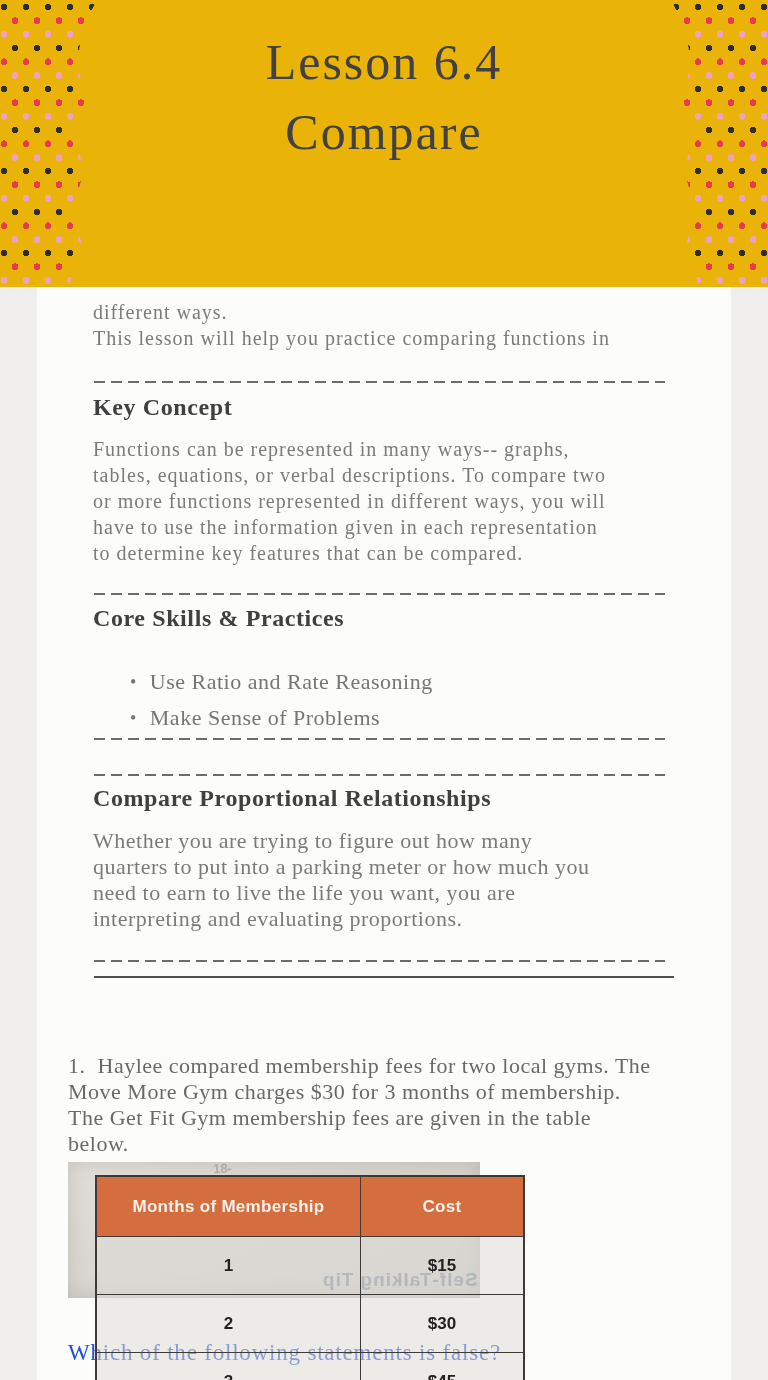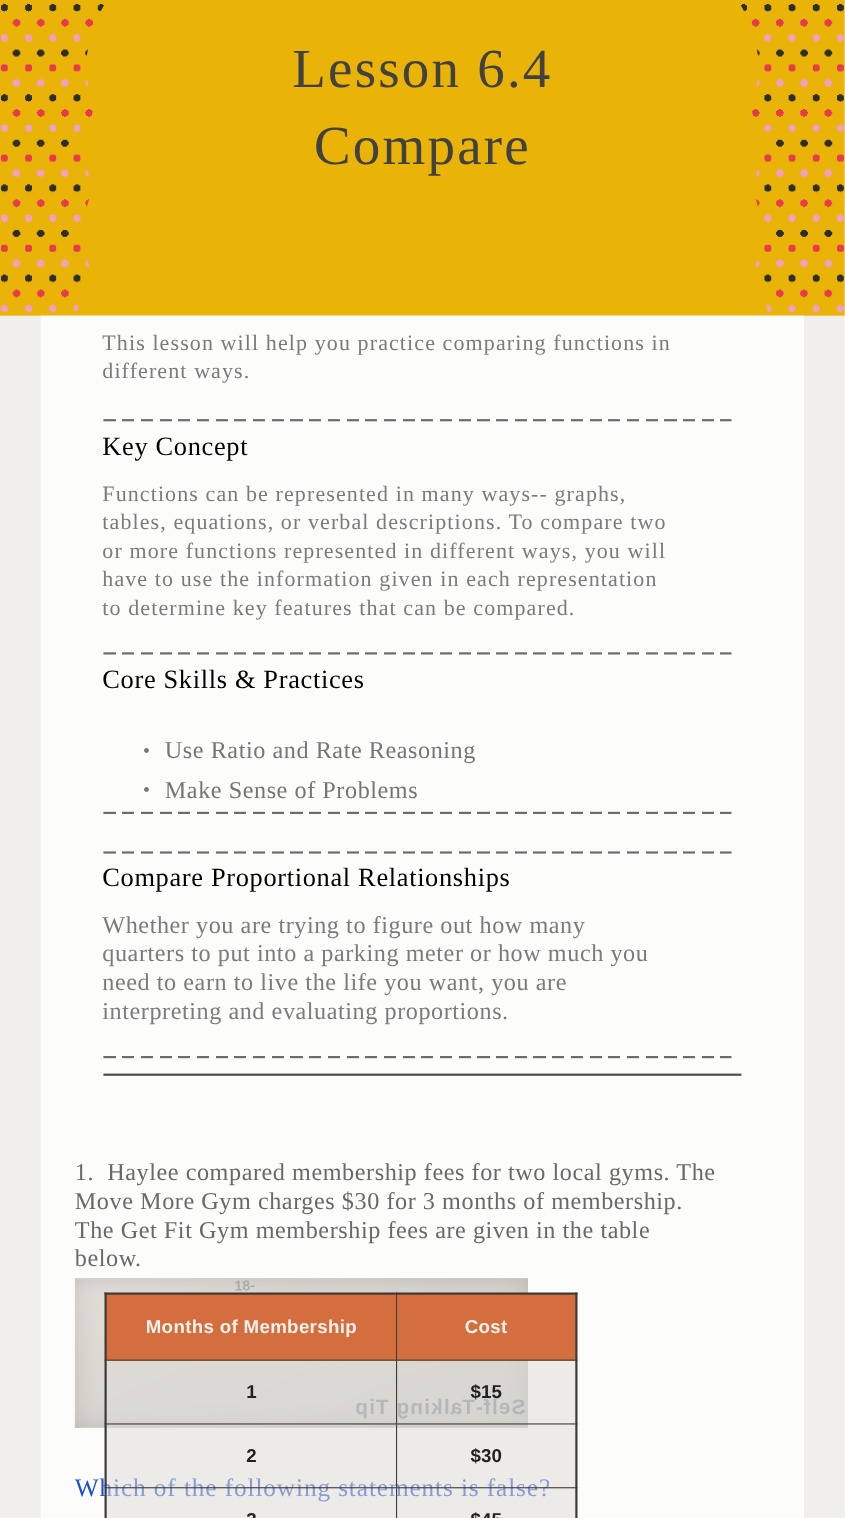--- a/index.html
+++ b/index.html
@@ -33,22 +33,22 @@
     color:#414141;letter-spacing:2px;
   }
 
   
   .card{position:absolute;top:287px;left:37px;width:694px;height:1093px;background:#fcfcfb;}
 
   .lines{position:absolute;left:56px;color:#7b7b7b;}
   .lines div{white-space:pre;}
   .body-sm{font-size:20px;line-height:26px;letter-spacing:1px;}
   .body-lg{font-size:22px;line-height:26px;letter-spacing:.5px;}
-  .heading{position:absolute;left:56px;margin:0;font-size:24px;font-weight:400;
-    color:#000000;letter-spacing:.6px;white-space:pre;}
+  .heading{position:absolute;left:56px;margin:0;font-size:24px;font-weight:700;
+    color:#404040;letter-spacing:.6px;white-space:pre;}
   .bullet{position:absolute;left:57px;font-size:22px;color:#757575;letter-spacing:.5px;white-space:pre;}
   .bdot{display:inline-block;margin-right:13px;font-size:18px;transform:translateY(-1px);}
   .dash{position:absolute;left:57px;width:571px;height:1.6px;
     background:repeating-linear-gradient(90deg,#6c6c6c 0 11px,transparent 11px 17px);}
   .rule{position:absolute;left:57px;width:580px;height:2px;background:#4d4d4d;}
 
   
   .q-lines{left:31px;color:#696969;font-size:22px;line-height:26px;letter-spacing:.5px;}
   .q-prompt{position:absolute;left:31px;font-size:23px;color:#1d4ed8;letter-spacing:.8px;white-space:pre;}
 
@@ -83,22 +83,22 @@
     <div class="dots dots-right"></div>
     <h1 class="title">
       <div>Lesson 6.4</div>
       <div>Compare</div>
     </h1>
   </header>
 
   <main class="card">
 
     <div class="lines body-sm" style="top:12px">
+        <div>different ways.</div>
         <div>This lesson will help you practice comparing functions in</div>
-        <div>different ways.</div>
       </div>
 
     <div class="dash" style="top:94px"></div>
 
     <h2 class="heading" style="top:107px">Key Concept</h2>
     <div class="lines body-sm" style="top:149px">
         <div>Functions can be represented in many ways-- graphs,</div>
         <div>tables, equations, or verbal descriptions. To compare two</div>
         <div>or more functions represented in different ways, you will</div>
         <div>have to use the information given in each representation</div>

